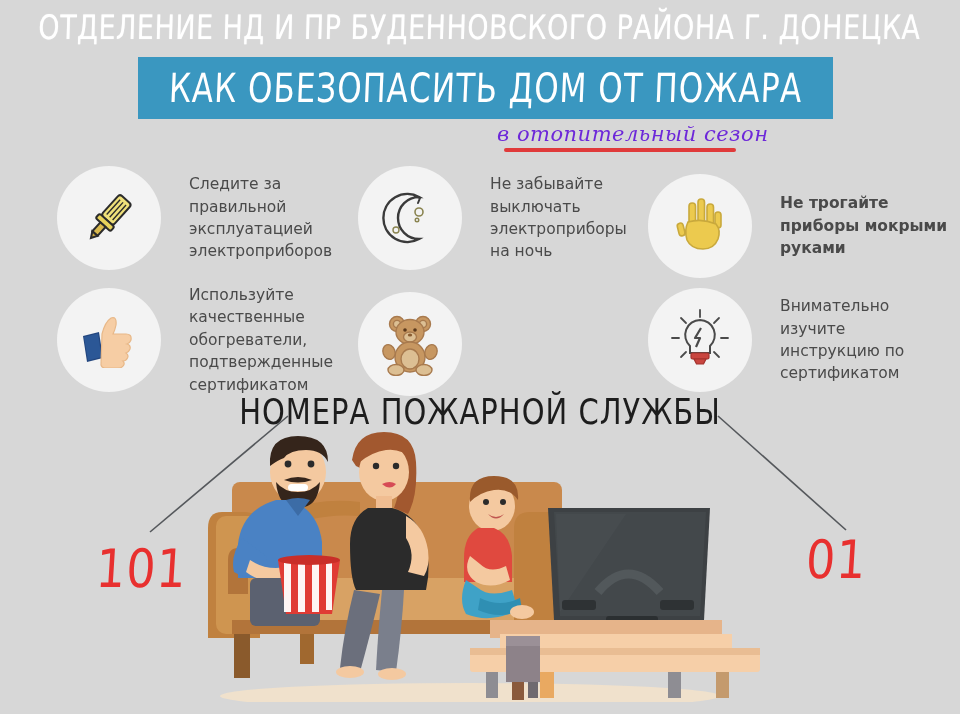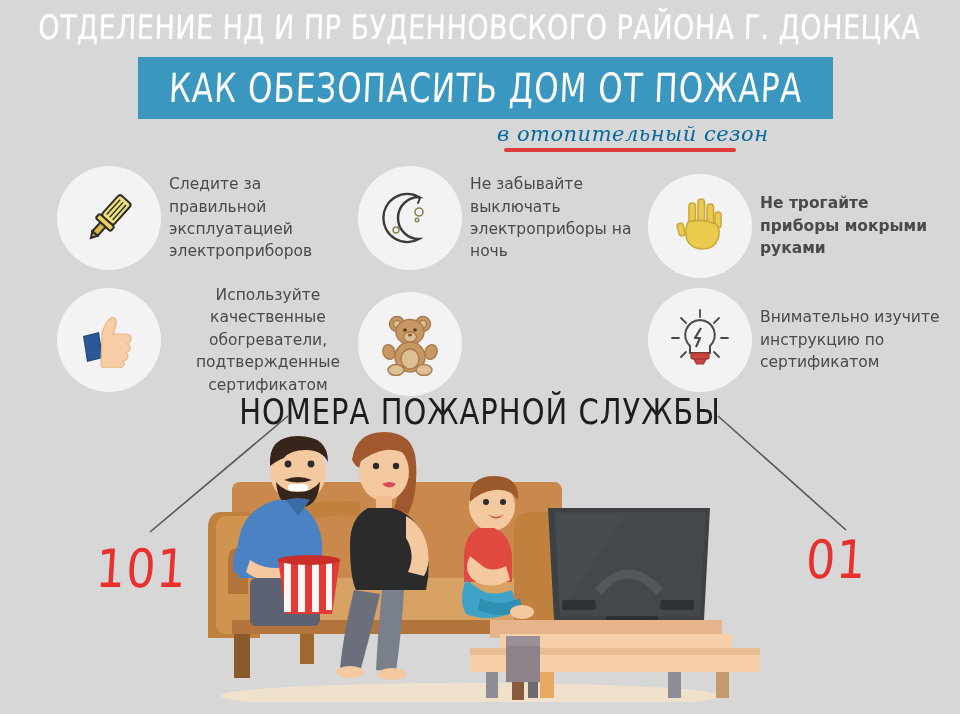--- a/index.html
+++ b/index.html
@@ -64,21 +64,21 @@
     left: 497px;
     top: 122px;
     width: 245px;
     text-align: center;
   }
   .subtitle-text {
     display: block;
     font-family: "DejaVu Serif", serif;
     font-style: italic;
     font-size: 21px;
-    color: #0369a1;
+    color: #6d28d9;
     letter-spacing: 0.5px;
     white-space: nowrap;
   }
   .subtitle-underline {
     display: block;
     margin-top: 2px;
     height: 4px;
     background: #e03a3a;
     border-radius: 2px;
     width: 232px;
@@ -103,31 +103,31 @@
     width: 104px;
     height: 104px;
     min-width: 104px;
     border-radius: 50%;
     background: #f3f3f3;
     display: flex;
     align-items: center;
     justify-content: center;
   }
   .tip-text {
-    margin-left: 8px;
+    margin-left: 28px;
     font-size: 15.5px;
     line-height: 1.45;
     color: #4a4a4a;
     font-family: "DejaVu Sans", sans-serif;
   }
 
   .tip-r1c1 { left: 57px;  top: 6px;  width: 300px; }
   .tip-r1c2 { left: 358px; top: 6px;  width: 290px; }
   .tip-r1c3 { left: 648px; top: 14px; width: 300px; font-weight: bold; }
-  .tip-r2c1 { left: 57px;  top: 124px; width: 310px; text-align: center; }
+  .tip-r2c1 { left: 57px;  top: 124px; width: 310px; }
   .tip-r2c2 { left: 358px; top: 132px; width: 290px; }
   .tip-r2c3 { left: 648px; top: 128px; width: 300px; }
 
   
   .numbers-heading {
     position: absolute;
     left: 0;
     top: 390px;
     width: 960px;
     text-align: center;

